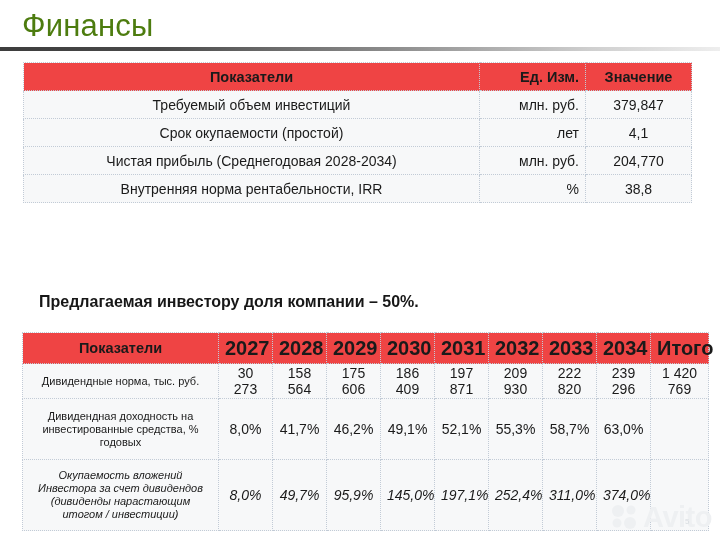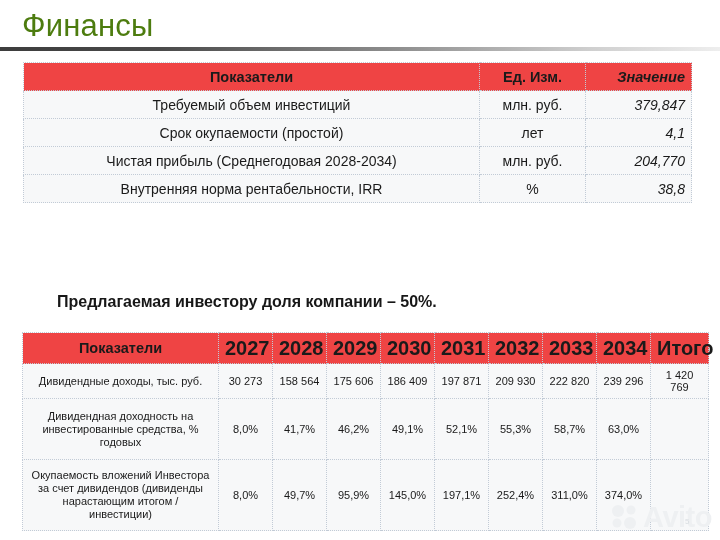--- a/index.html
+++ b/index.html
@@ -65,57 +65,57 @@
   }
   #table-kpi th {
     height: 27px;
     font-size: 14.5px;
   }
   #table-kpi td {
     height: 27px;
     font-size: 14px;
   }
   #table-kpi .c-name   { text-align: center; }
-  #table-kpi .c-unit   { text-align: center; }
-  #table-kpi .c-value  { text-align: right; font-style: italic; }
+  #table-kpi .c-unit   { text-align: right; }
+  #table-kpi .c-value  { text-align: center; }
 
   
   .mid-note {
     position: absolute;
-    left: 57px;
+    left: 39px;
     top: 293px;
     font-size: 16px;
     font-weight: bold;
     color: #171717;
     white-space: nowrap;
   }
 
   
   #table-div {
     left: 22px;
     top: 332px;
     width: 676px;
   }
   #table-div th {
     height: 30px;
     font-size: 20px;
   }
   #table-div td {
-    font-size: 11px;
+    font-size: 14px;
     text-align: center;
   }
   #table-div td.rowlabel {
     font-size: 11px;
     text-align: center;
     line-height: 13px;
     padding: 4px 8px;
   }
   #table-div tr.r-div td   { height: 26px; }
   #table-div tr.r-yield td { height: 52px; }
-  #table-div tr.r-pay td   { height: 62px; }
+  #table-div tr.r-pay td   { height: 62px; font-style: italic; }
   #table-div th.h-label { font-size: 14.5px; }
 
   
   .watermark {
     position: absolute;
     right: 8px;
     bottom: 8px;
     display: flex;
     align-items: center;
     gap: 3px;
@@ -205,21 +205,21 @@
       <th>2030</th>
       <th>2031</th>
       <th>2032</th>
       <th>2033</th>
       <th>2034</th>
       <th>Итого</th>
     </tr>
   </thead>
   <tbody>
     <tr class="r-div">
-      <td class="rowlabel">Дивидендные доходы, тыс. руб.</td>
+      <td class="rowlabel">Дивидендные норма, тыс. руб.</td>
       <td>30 273</td>
       <td>158 564</td>
       <td>175 606</td>
       <td>186 409</td>
       <td>197 871</td>
       <td>209 930</td>
       <td>222 820</td>
       <td>239 296</td>
       <td>1 420 769</td>
     </tr>

